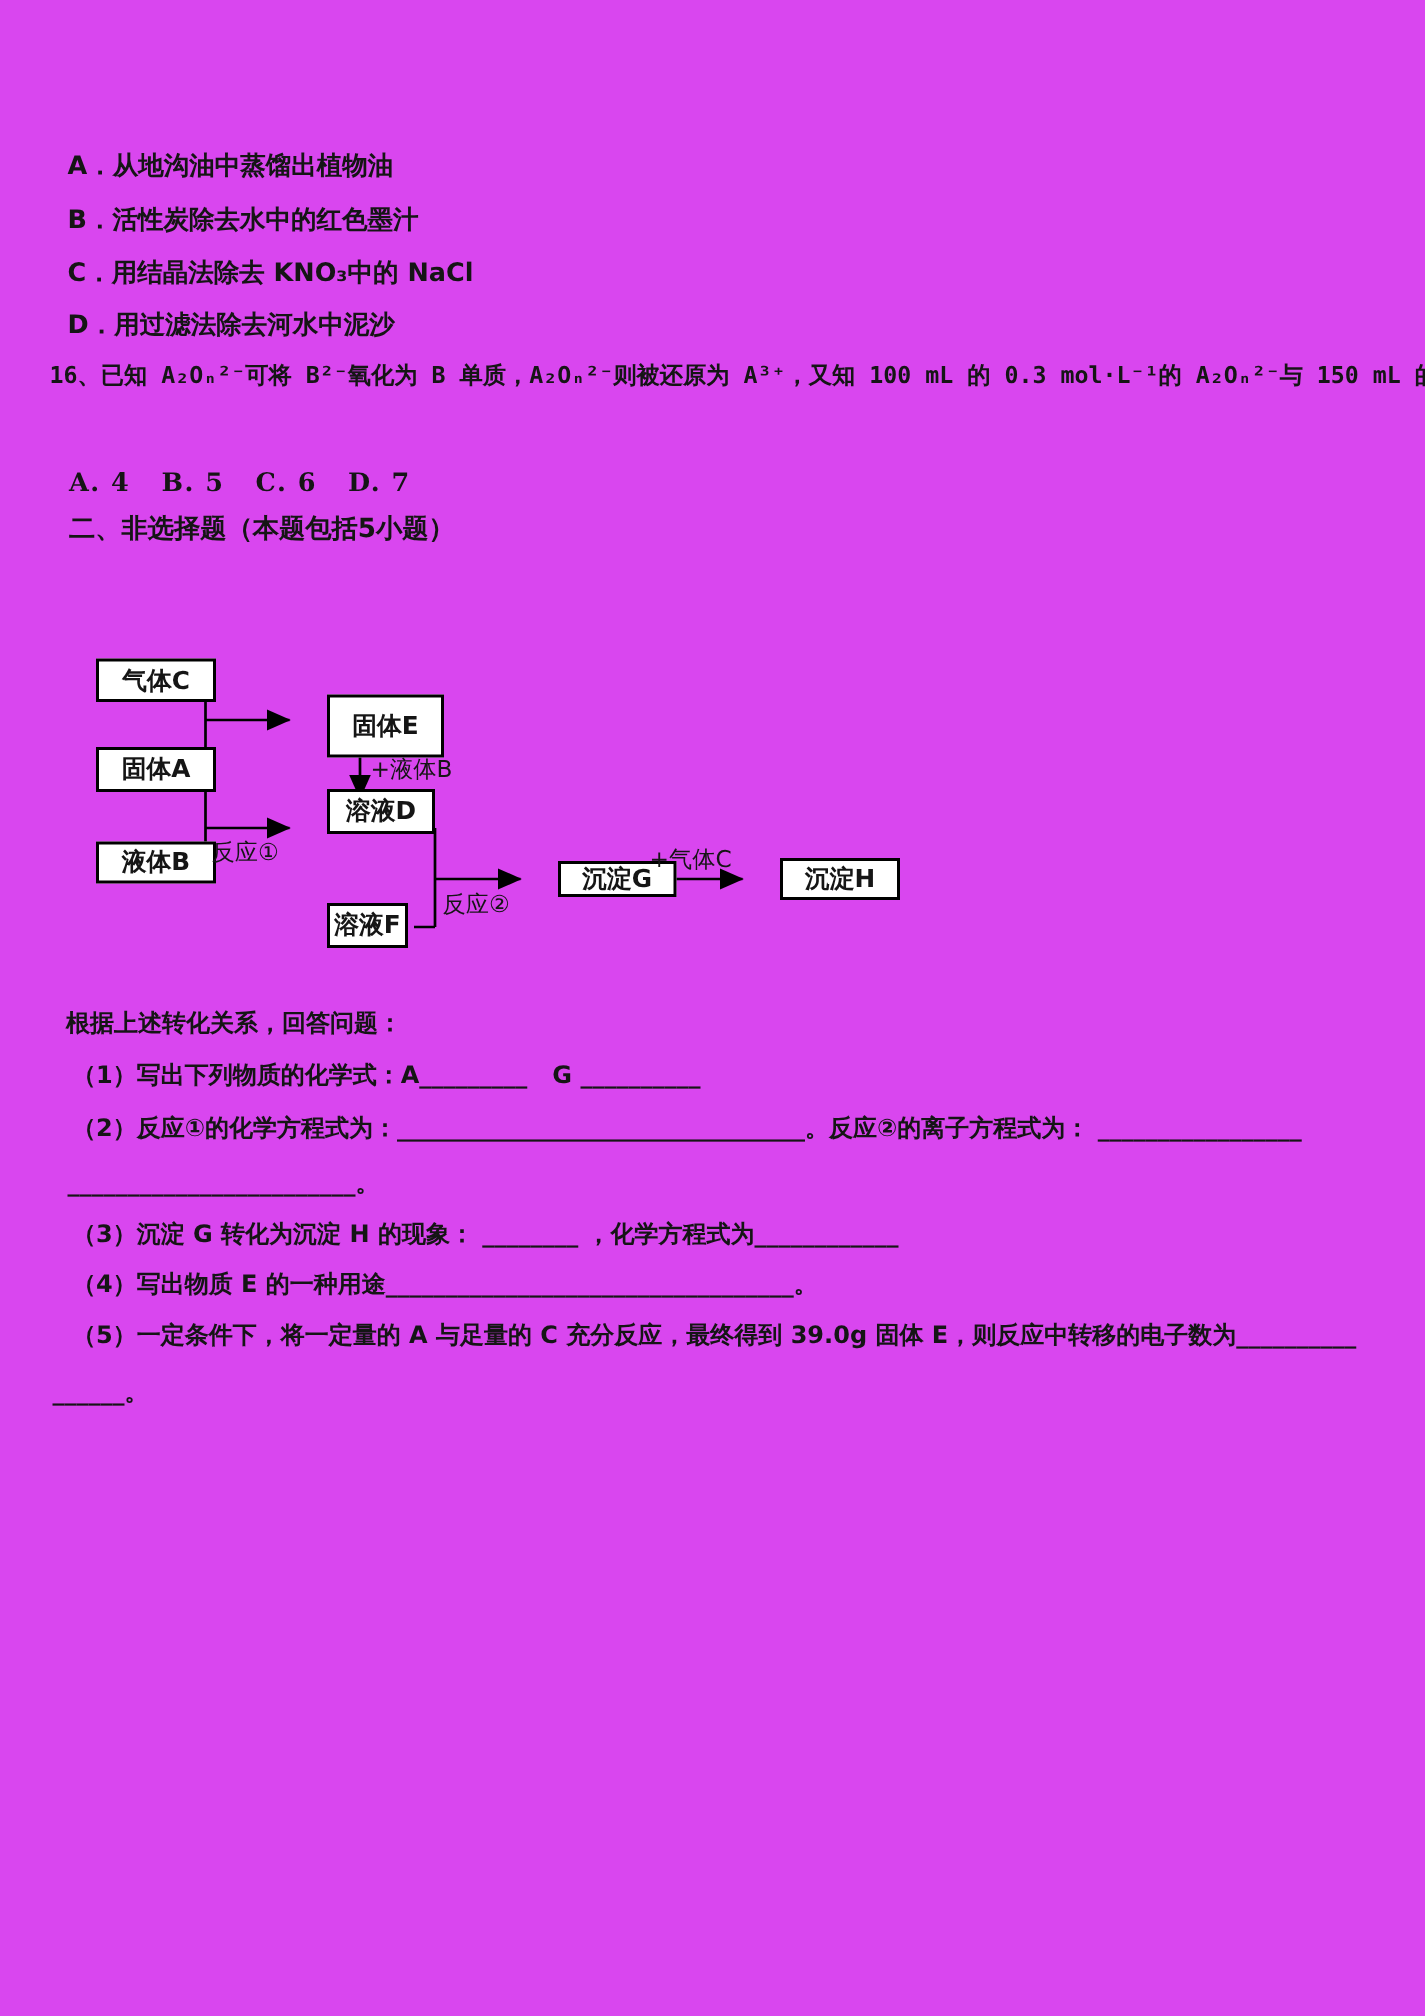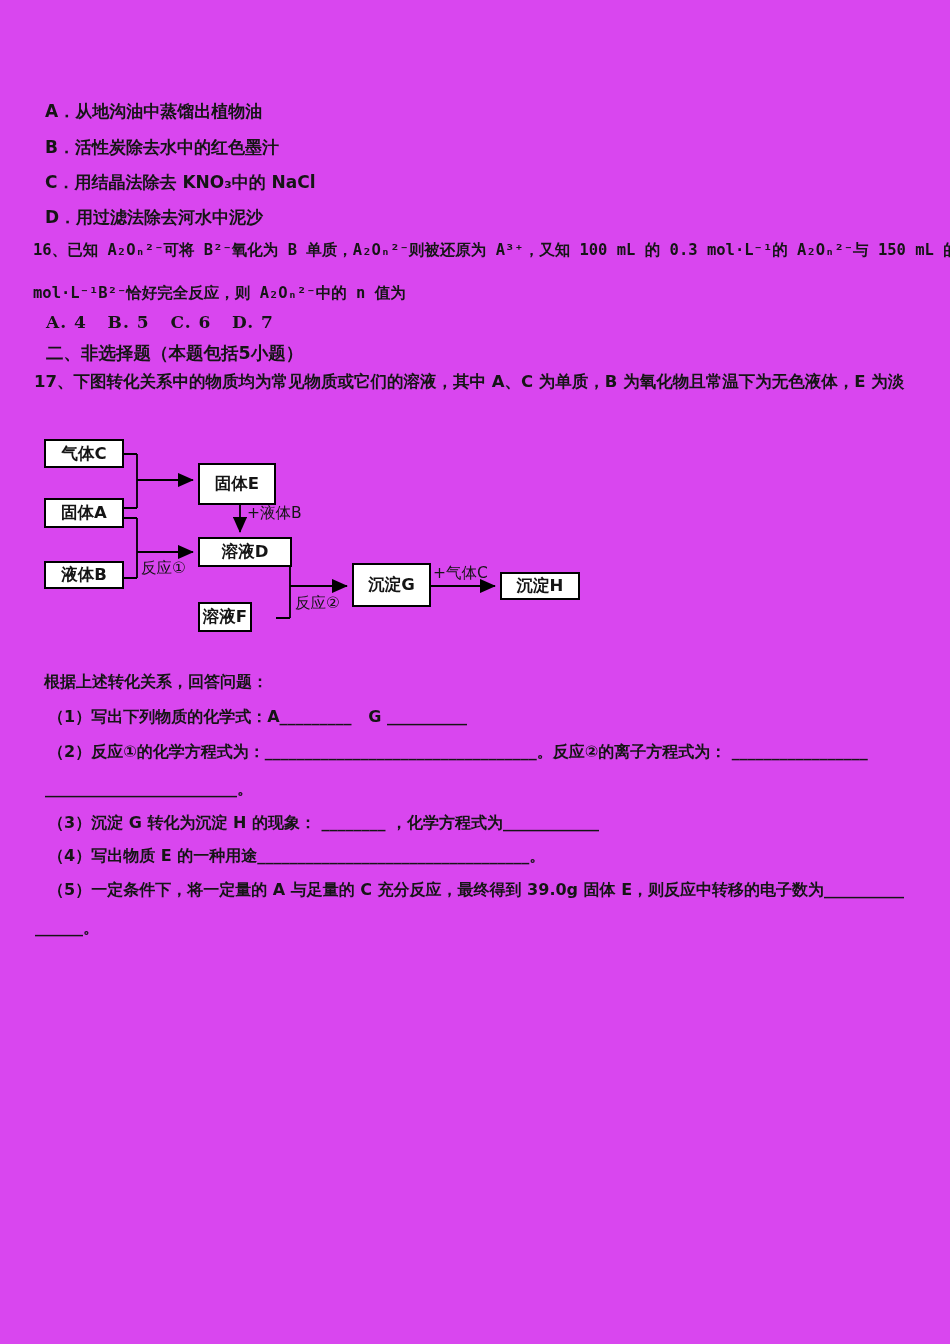--- a/index.html
+++ b/index.html
@@ -12,42 +12,40 @@
   .qnum{font-size:16px;}
   .q16{font-family:"DejaVu Sans Mono","Liberation Mono",monospace;font-weight:700;font-size:15.5px;}
   .choices{font-family:"DejaVu Serif","Liberation Serif",serif;font-size:17px;letter-spacing:1px;}
   .section{font-size:17.5px;}
   .intro{font-size:16.5px;}
   
   .diagram{position:absolute;left:44px;top:439px;width:540px;height:197px;}
   .dbox{
     position:absolute;border:2px solid #000;background:#fff;box-sizing:border-box;
     display:flex;align-items:center;justify-content:center;
-    font-size:16.5px;font-weight:700;white-space:nowrap;
+    font-size:16.5px;font-weight:700;white-space:nowrap;margin-left:20px;
   }
   .dlabel{position:absolute;font-size:15.5px;font-weight:400;white-space:pre;}
   .dsvg{position:absolute;left:0;top:0;}
 </style>
 </head>
 <body>
 
 <div class="page">
 
   <div class="line opt" style="left:45px;top:101px">A．从地沟油中蒸馏出植物油</div>
   <div class="line opt" style="left:45px;top:137px">B．活性炭除去水中的红色墨汁</div>
   <div class="line opt" style="left:45px;top:172px">C．用结晶法除去 KNO₃中的 NaCl</div>
   <div class="line opt" style="left:45px;top:207px">D．用过滤法除去河水中泥沙</div>
 
   <div class="line q16" style="left:33px;top:240px">16、已知 A₂Oₙ²⁻可将 B²⁻氧化为 B 单质，A₂Oₙ²⁻则被还原为 A³⁺，又知 100 mL 的 0.3 mol·L⁻¹的 A₂Oₙ²⁻与 150 mL 的 0.6</div>
-  <div class="line q16" style="left:33px;top:283px">mol·L⁻¹B²⁻恰好完全反应，则 A₂Oₙ²⁻中的 n 值为</div>
   <div class="line choices" style="left:46px;top:312px">A. 4   B. 5   C. 6   D. 7</div>
 
   <div class="line section" style="left:46px;top:343px">二、非选择题（本题包括5小题）</div>
 
-  <div class="line intro" style="left:34px;top:372px">17、下图转化关系中的物质均为常见物质或它们的溶液，其中 A、C 为单质，B 为氧化物且常温下为无色液体，E 为淡</div>
 
   <div class="diagram">
     <svg class="dsvg" width="540" height="197" viewBox="0 0 540 197">
       <defs>
         <marker id="ah" markerWidth="10" markerHeight="8" refX="8.5" refY="4" orient="auto">
           <path d="M0,0 L9,4 L0,8 Z" fill="#000"></path>
         </marker>
       </defs>
       <g stroke="#000" stroke-width="1.8" fill="none">
         <path d="M80,15 H93 M80,69 H93 M93,15 V69"></path>
@@ -58,23 +56,23 @@
         <path d="M232,113 H246 M232,179 H246 M246,113 V179"></path>
         <line x1="246" y1="147" x2="303" y2="147" marker-end="url(#ah)"></line>
         <line x1="387" y1="147" x2="451" y2="147" marker-end="url(#ah)"></line>
       </g>
     </svg>
 
     <div class="dbox" style="left:0;top:0;width:80px;height:29px">气体C</div>
     <div class="dbox" style="left:0;top:59px;width:80px;height:30px">固体A</div>
     <div class="dbox" style="left:0;top:122px;width:80px;height:28px">液体B</div>
     <div class="dbox" style="left:154px;top:24px;width:78px;height:42px">固体E</div>
-    <div class="dbox" style="left:154px;top:98px;width:94px;height:30px">溶液D</div>
+    <div class="dbox" style="left:154px;top:87px;width:72px;height:30px">溶液D</div>
     <div class="dbox" style="left:154px;top:163px;width:54px;height:30px">溶液F</div>
-    <div class="dbox" style="left:308px;top:124px;width:79px;height:44px">沉淀G</div>
+    <div class="dbox" style="left:308px;top:135px;width:79px;height:24px">沉淀G</div>
     <div class="dbox" style="left:456px;top:133px;width:80px;height:28px">沉淀H</div>
 
     <div class="dlabel" style="left:97px;top:119px">反应①</div>
     <div class="dlabel" style="left:203px;top:64px">+液体B</div>
     <div class="dlabel" style="left:251px;top:154px">反应②</div>
     <div class="dlabel" style="left:389px;top:124px">+气体C</div>
   </div>
 
   <div class="line" style="left:44px;top:672px">根据上述转化关系，回答问题：</div>
   <div class="line" style="left:48px;top:707px">（1）写出下列物质的化学式：A_________   G __________</div>

